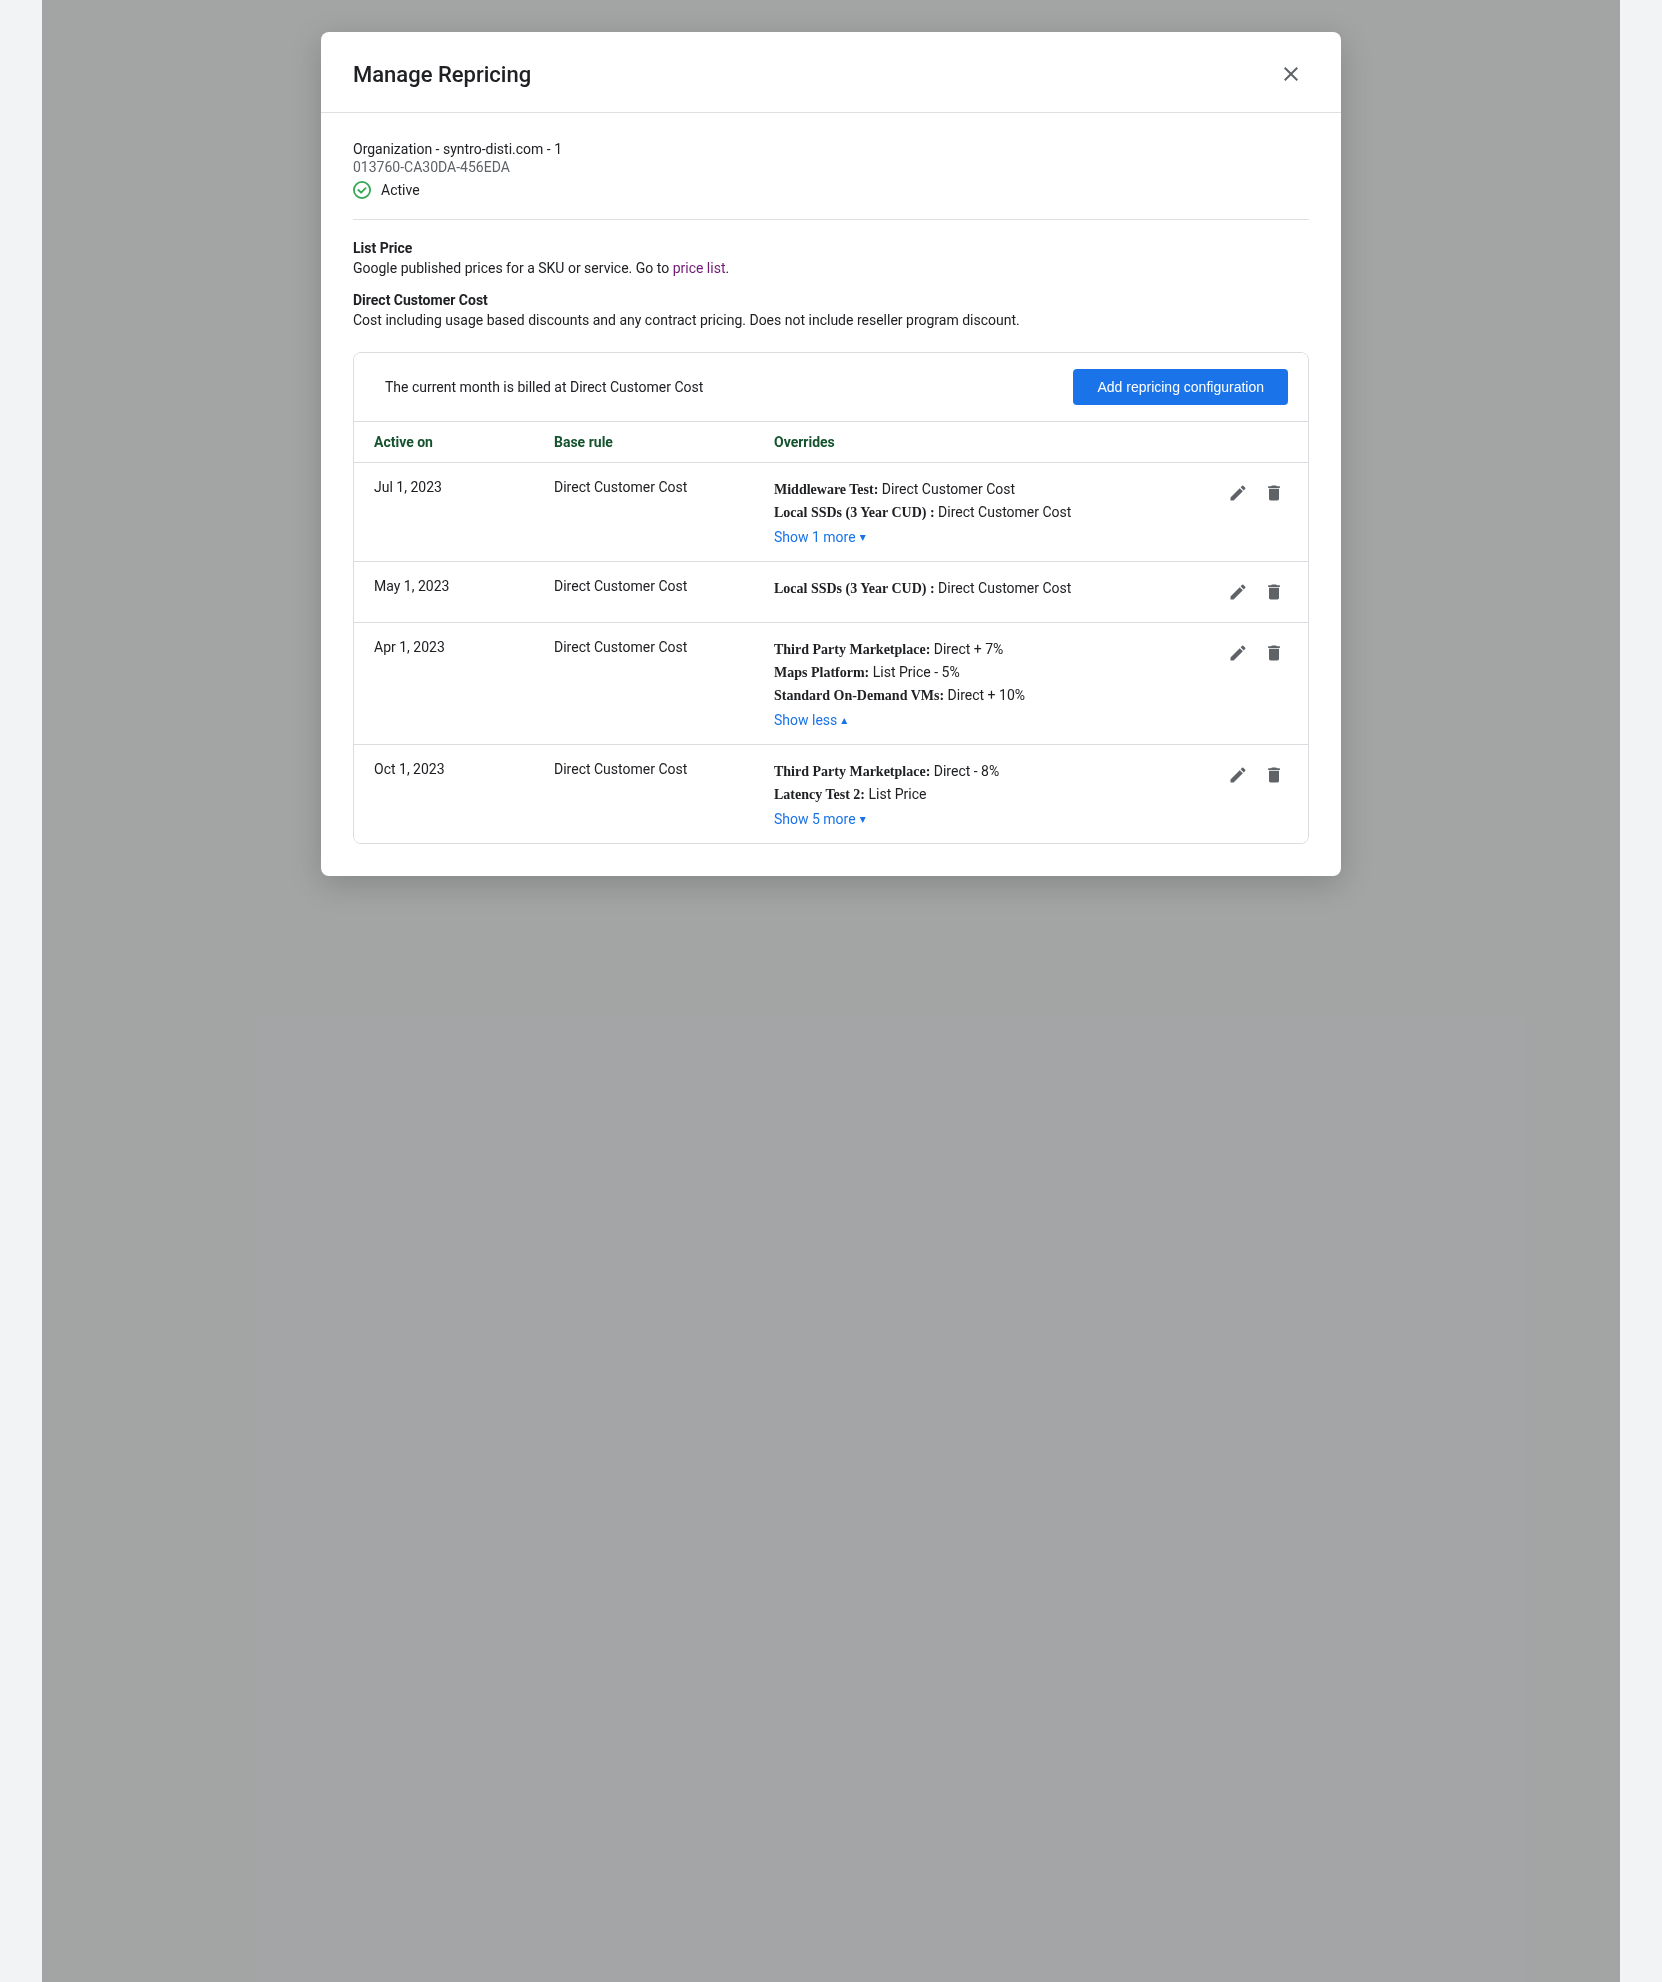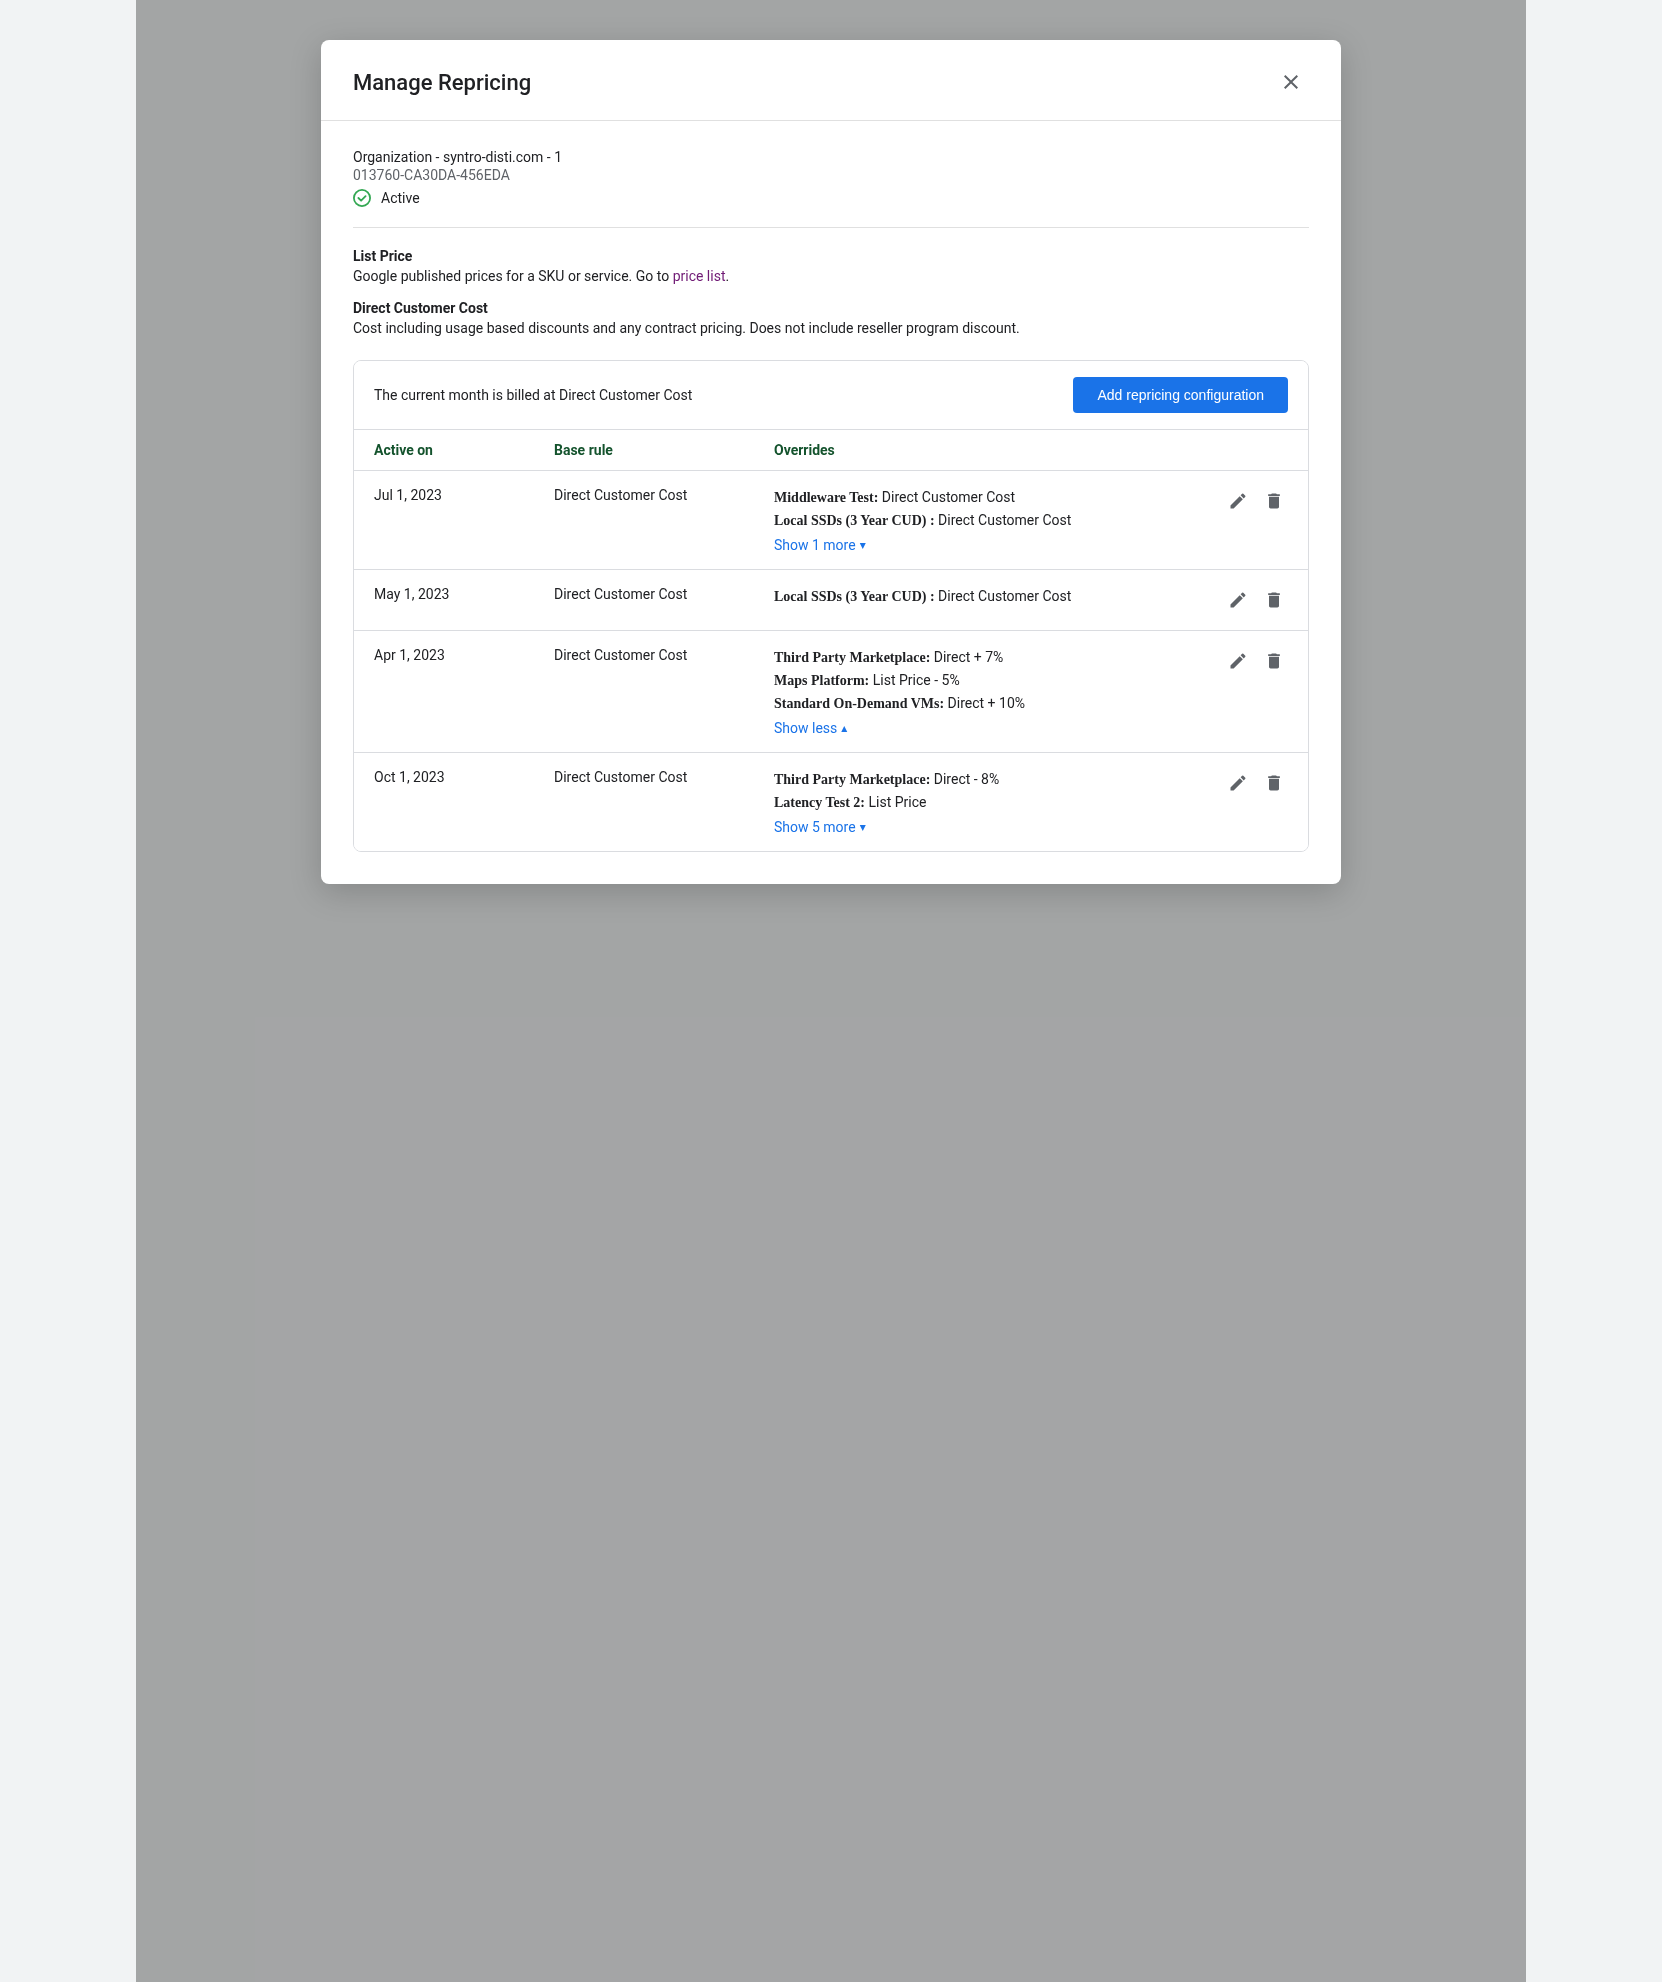--- a/index.html
+++ b/index.html
@@ -6,27 +6,27 @@
     body {
       font-family: 'Google Sans', Roboto, Arial, sans-serif;
       background: #f1f3f4;
       display: flex;
       justify-content: center;
       align-items: flex-start;
       min-height: 100vh;
       padding: 0;
     }
     .modal-backdrop {
-      width: 1390px;
+      width: 1578px;
       min-height: 1982px;
       background: rgba(0,0,0,0.32);
       display: flex;
       justify-content: center;
       align-items: flex-start;
-      padding-top: 40px;
+      padding-top: 32px;
     }
     .modal {
       background: #fff;
       border-radius: 8px;
       width: 1020px;
       max-width: 1020px;
       padding: 0;
       position: relative;
       box-shadow: 0 8px 32px rgba(0,0,0,0.18);
       overflow: hidden;
@@ -121,20 +121,21 @@
       display: flex;
       align-items: center;
       justify-content: space-between;
       padding: 16px 20px;
       background: #fff;
       border-bottom: 1px solid #dadce0;
     }
     .config-banner-text {
       font-size: 14px;
       color: #202124;
+      margin-left: 11px;
     }
     .add-config-btn {
       background: #1a73e8;
       color: #fff;
       border: none;
       border-radius: 4px;
       padding: 10px 24px;
       font-size: 14px;
       font-weight: 500;
       cursor: pointer;

